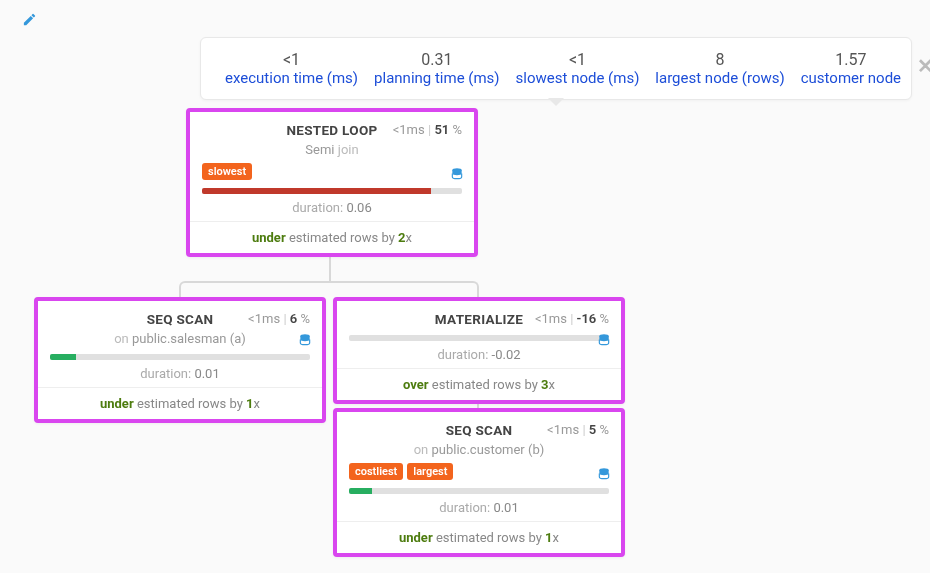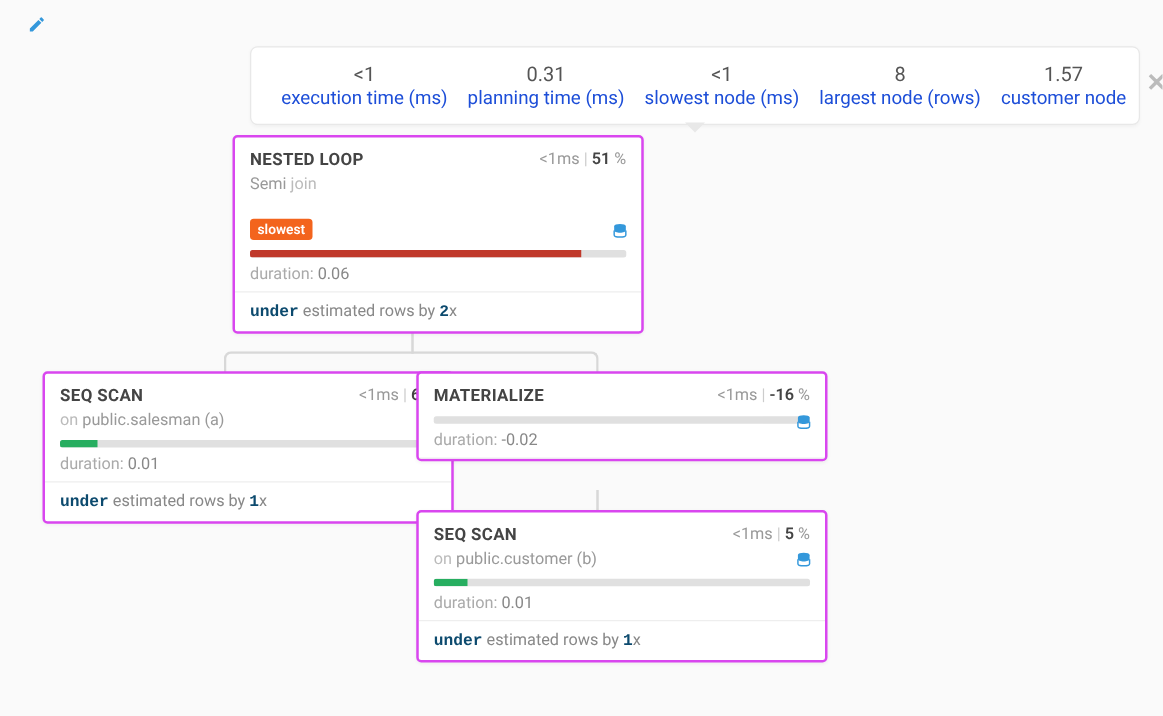--- a/index.html
+++ b/index.html
@@ -7,39 +7,39 @@
     .header { display: flex; align-items: center; padding: 12px 14px 6px; }
     .title { font-size: 16px; font-weight: 600; color: #3498db; letter-spacing: -0.2px; }
     .edit-icon { margin-left: 8px; color: #3498db; cursor: pointer; }
     .stats-bar { margin: 0 18px 2px 200px; background: #fff; border: 1px solid #e8e8e8; border-radius: 6px; box-shadow: 0 1px 3px rgba(0,0,0,0.04); display: flex; align-items: stretch; padding: 8px 16px; position: relative; }
     .stats-bar::after { content: ''; position: absolute; bottom: -7px; left: 50%; transform: translateX(-50%); width: 0; height: 0; border-left: 8px solid transparent; border-right: 8px solid transparent; border-top: 8px solid #e8e8e8; }
     .stat { flex: 1; text-align: center; padding: 4px 8px; }
     .stat-value { font-size: 16px; color: #555; font-weight: 400; }
     .stat-label { font-size: 15px; color: #1d4ed8; white-space: nowrap; }
     .close-x { color: #bbb; font-size: 20px; padding: 8px 4px 0 8px; align-self: flex-start; cursor: pointer; font-weight: bold; }
     .tree { position: relative; padding-top: 20px; padding-bottom: 24px; height: 470px; }
-    .node { position: absolute; width: 329px; background: #fff; border: 2px solid #d946ef; border-radius: 4px; box-shadow: 0 1px 3px rgba(0,0,0,0.05); font-size: 13px; overflow: hidden; }
+    .node { position: absolute; width: 292px; background: #fff; border: 4px solid #d946ef; border-radius: 4px; box-shadow: 0 1px 3px rgba(0,0,0,0.05); font-size: 13px; overflow: hidden; text-align: center; }
     .node-head { padding: 10px 12px 8px; position: relative; }
     .node-title { font-weight: 700; font-size: 13.5px; color: #444; letter-spacing: 0.3px; display: inline; }
     .node-meta { position: absolute; right: 12px; top: 10px; color: #999; font-size: 13px; }
     .node-meta b { color: #444; font-weight: 600; }
     .node-sub { color: #999; font-size: 13px; margin-top: 4px; }
     .node-sub .muted { color: #bbb; }
-    .badges { margin-top: 20px; display: flex; gap: 4px; }
+    .badges { margin-top: 6px; display: flex; gap: 4px; }
     .badge { background: #f3641d; color: #fff; font-size: 11px; font-weight: 600; padding: 2px 6px; border-radius: 3px; }
     .db-icon { position: absolute; right: 10px; bottom: 4px; color: #3498db; }
     .bar-wrap { padding: 0 12px; }
     .bar { height: 6px; width: 100%; background: #e0e0e0; border-radius: 2px; overflow: hidden; }
     .bar-fill { height: 100%; }
     .bar-red { background: #c0392b; }
     .bar-green { background: #27ae60; }
     .node-foot1 { padding: 6px 12px; color: #aaa; font-size: 13px; border-bottom: 1px solid #eee; }
     .node-foot1 span { color: #888; }
     .node-foot2 { padding: 8px 12px; color: #888; font-size: 13px; }
-    .node-foot2 b { color: #0c4a6e; font-weight: 700; font-family: Liberation Mono, monospace; }
+    .node-foot2 b { color: #4d7c0f; font-weight: 700; }
     .conn { position: absolute; background: transparent; border: 2px solid #d8d8d8; border-bottom: none; border-radius: 6px 6px 0 0; }
     .conn-v { position: absolute; width: 2px; background: #d8d8d8; }
   </style>
 </head>
 <body>
 
 <div class="header">
   <span class="edit-icon">
     <svg width="15" height="15" viewBox="0 0 24 24" fill="currentColor">
         <path d="M3 17.25V21h3.75l11-11-3.75-3.75-11 11zM20.7 7.04a1 1 0 0 0 0-1.41l-2.34-2.34a1 1 0 0 0-1.41 0l-1.83 1.83 3.75 3.75 1.83-1.83z"></path>
@@ -160,33 +160,40 @@
       </span>
     </div>
     <div class="bar-wrap">
         <div class="bar">
           <div class="bar-fill bar-green" style="width:0%"></div>
         </div>
       </div>
     <div class="node-foot1">
       <span style="color:#aaa">duration:</span> <span>-0.02</span>
     </div>
+    <div class="node-foot2">
+      <b>over</b> <span>estimated rows by</span> <b>3</b><span>x</span>
+    </div>
   </div>
 
   <div class="node" style="left:333px; top:306px;">
     <div class="node-head">
       <span class="node-title">SEQ SCAN</span>
       <span class="node-meta">
         <span>&lt;1</span><span>ms</span>
         <span style="color:#ccc"> | </span>
         <b><span>5</span></b> <span>%</span>
       </span>
       <div class="node-sub">
         <span class="muted">on</span> <span>public.customer (b)</span>
       </div>
+      <div class="badges">
+        <span class="badge">costliest</span>
+        <span class="badge">largest</span>
+      </div>
       <span class="db-icon">
         <svg width="14" height="14" viewBox="0 0 24 24" fill="currentColor">
             <ellipse cx="12" cy="5" rx="8" ry="3"></ellipse>
             <path d="M4 5v6c0 1.66 3.58 3 8 3s8-1.34 8-3V5"></path>
             <path d="M4 11v6c0 1.66 3.58 3 8 3s8-1.34 8-3v-6" fill="none" stroke="currentColor" stroke-width="2"></path>
           </svg>
       </span>
     </div>
     <div class="bar-wrap">
         <div class="bar">

